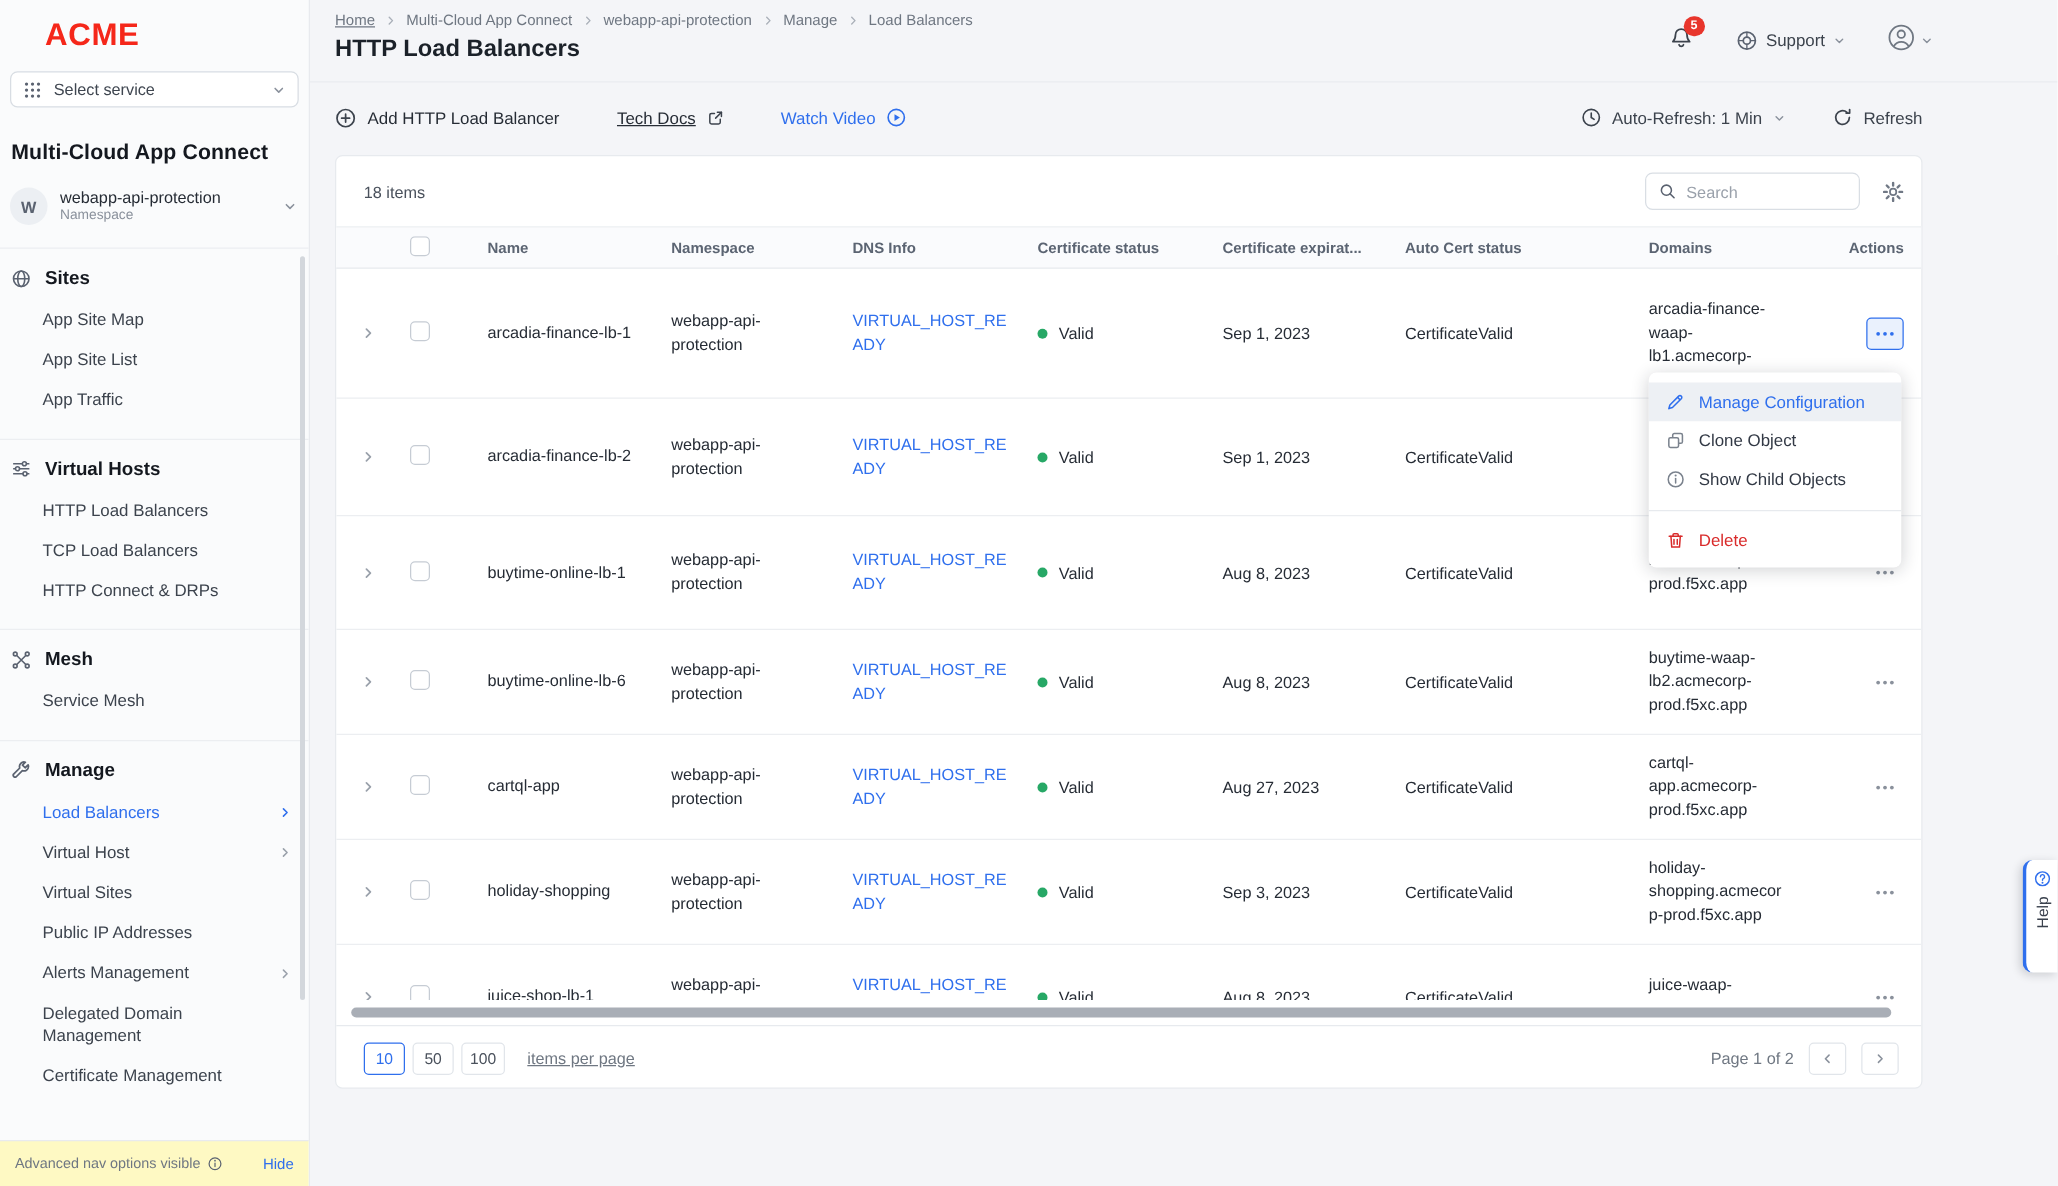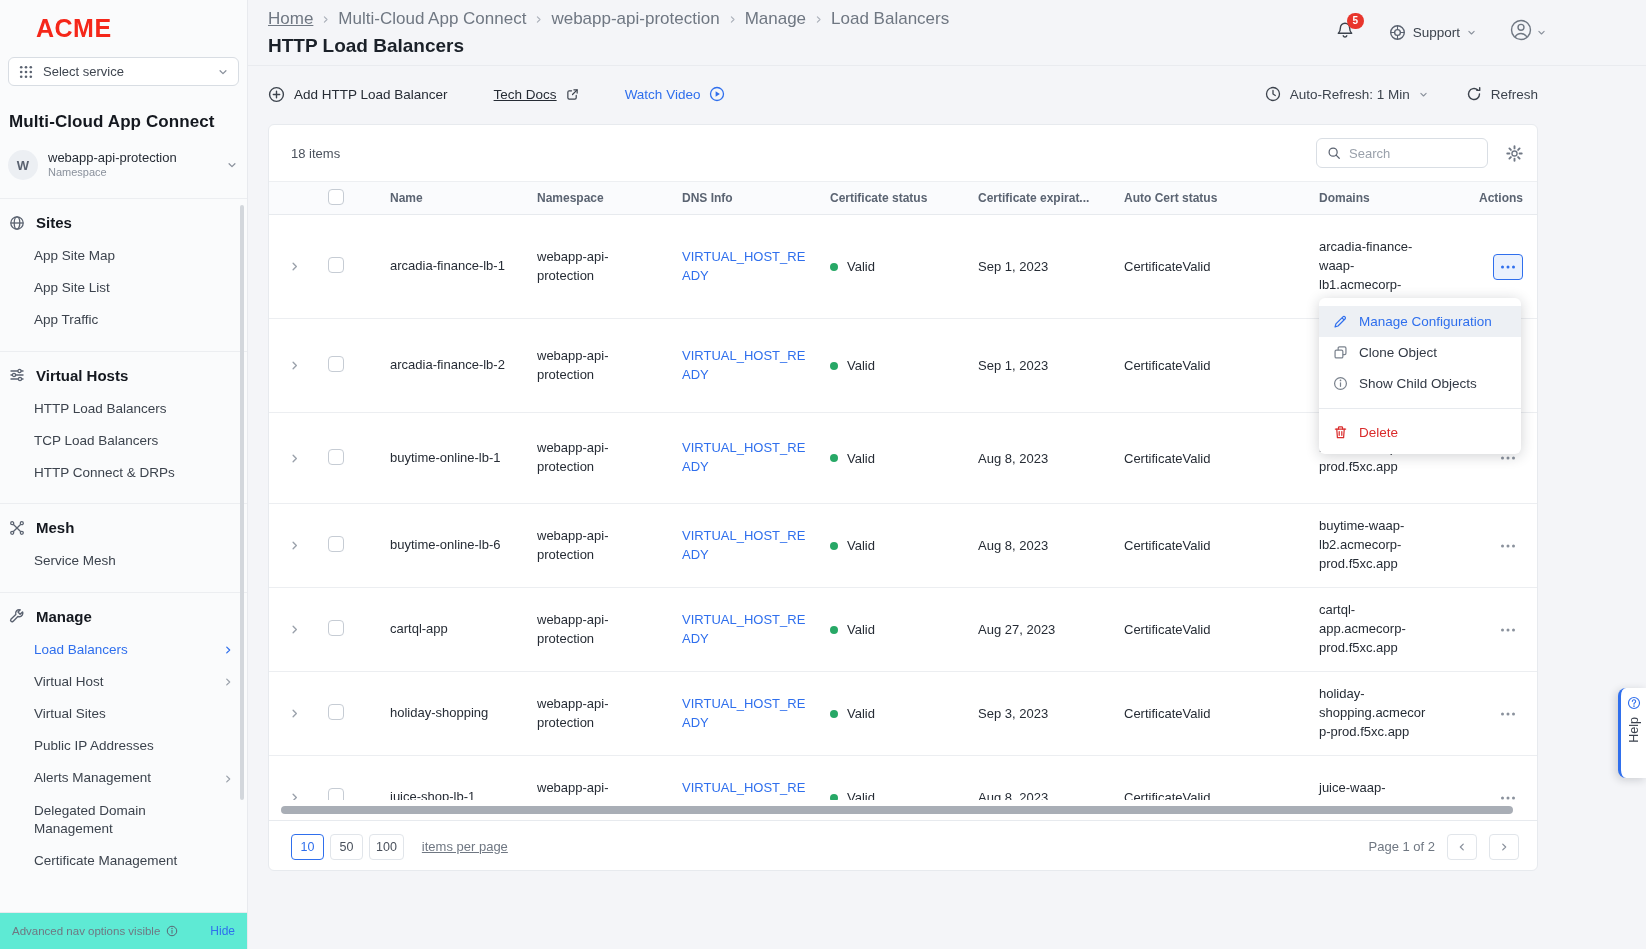--- a/index.html
+++ b/index.html
@@ -21,27 +21,27 @@
   .ns-type{font-size:11px;color:#8a919c;}
   .ns-row .chev{margin-left:auto;color:#8a919c;display:flex;}
   nav{flex:1;margin-top:6px;}
   .nav-section{border-top:1px solid #eceef1;padding:4px 0 8px;margin-top:6px;}
   .nav-heading{display:flex;align-items:center;gap:11px;padding:11px 8px 9px 9px;font-size:15px;font-weight:700;color:#14181f;}
   .nav-item{display:flex;align-items:center;padding:7px 14px 7px 34px;font-size:13.5px;color:#3c434d;cursor:pointer;line-height:1.35;}
   .nav-item .chev{margin-left:auto;color:#9aa1ab;display:flex;}
   .nav-item.active{color:#2f6fed;}
   .nav-item.active .chev{color:#2f6fed;}
   .sidebar-scroll{position:absolute;right:3px;top:205px;width:4px;height:595px;background:#d3d7dc;border-radius:2px;cursor:pointer;}
-  .sidebar-footer{position:absolute;bottom:0;left:0;right:0;background:#5eead4;border-top:1px solid #e8eaee;display:flex;align-items:center;gap:6px;padding:11px 12px;font-size:11.5px;color:#6f7782;}
+  .sidebar-footer{position:absolute;bottom:0;left:0;right:0;background:#fef9c3;border-top:1px solid #e8eaee;display:flex;align-items:center;gap:6px;padding:11px 12px;font-size:11.5px;color:#6f7782;}
   .hide-link{margin-left:auto;color:#2f6fed;font-size:12px;cursor:pointer;}
 
   
   .main{flex:1;display:flex;flex-direction:column;position:relative;}
   .topbar{display:flex;justify-content:space-between;align-items:flex-start;padding:9px 100px 0 20px;border-bottom:1px solid #e9ebef;height:66px;}
-  .breadcrumb{display:flex;align-items:center;gap:8px;font-size:17px;color:#6f7782;}
+  .breadcrumb{display:flex;align-items:center;gap:8px;font-size:12px;color:#6f7782;}
   .bc-item{cursor:pointer;}
   .bc-home{text-decoration:underline;}
   .bc-sep{color:#aab0b9;display:flex;}
   .page-title{margin-top:6px;font-size:19px;font-weight:600;color:#1b2129;}
   .topbar-right{display:flex;align-items:center;gap:34px;margin-top:10px;}
   .bell-wrap{position:relative;cursor:pointer;color:#3c434d;display:flex;}
   .badge{position:absolute;top:-8px;right:-9px;background:#e8352c;color:#fff;border-radius:9px;min-width:17px;height:16px;font-size:10px;font-weight:700;display:flex;align-items:center;justify-content:center;padding:0 4px;}
   .support{display:flex;align-items:center;gap:7px;font-size:13.5px;color:#3c434d;cursor:pointer;}
   .avatar-wrap{display:flex;align-items:center;gap:5px;cursor:pointer;color:#6f7782;}
   .small-chev{color:#8a919c;display:flex;}

